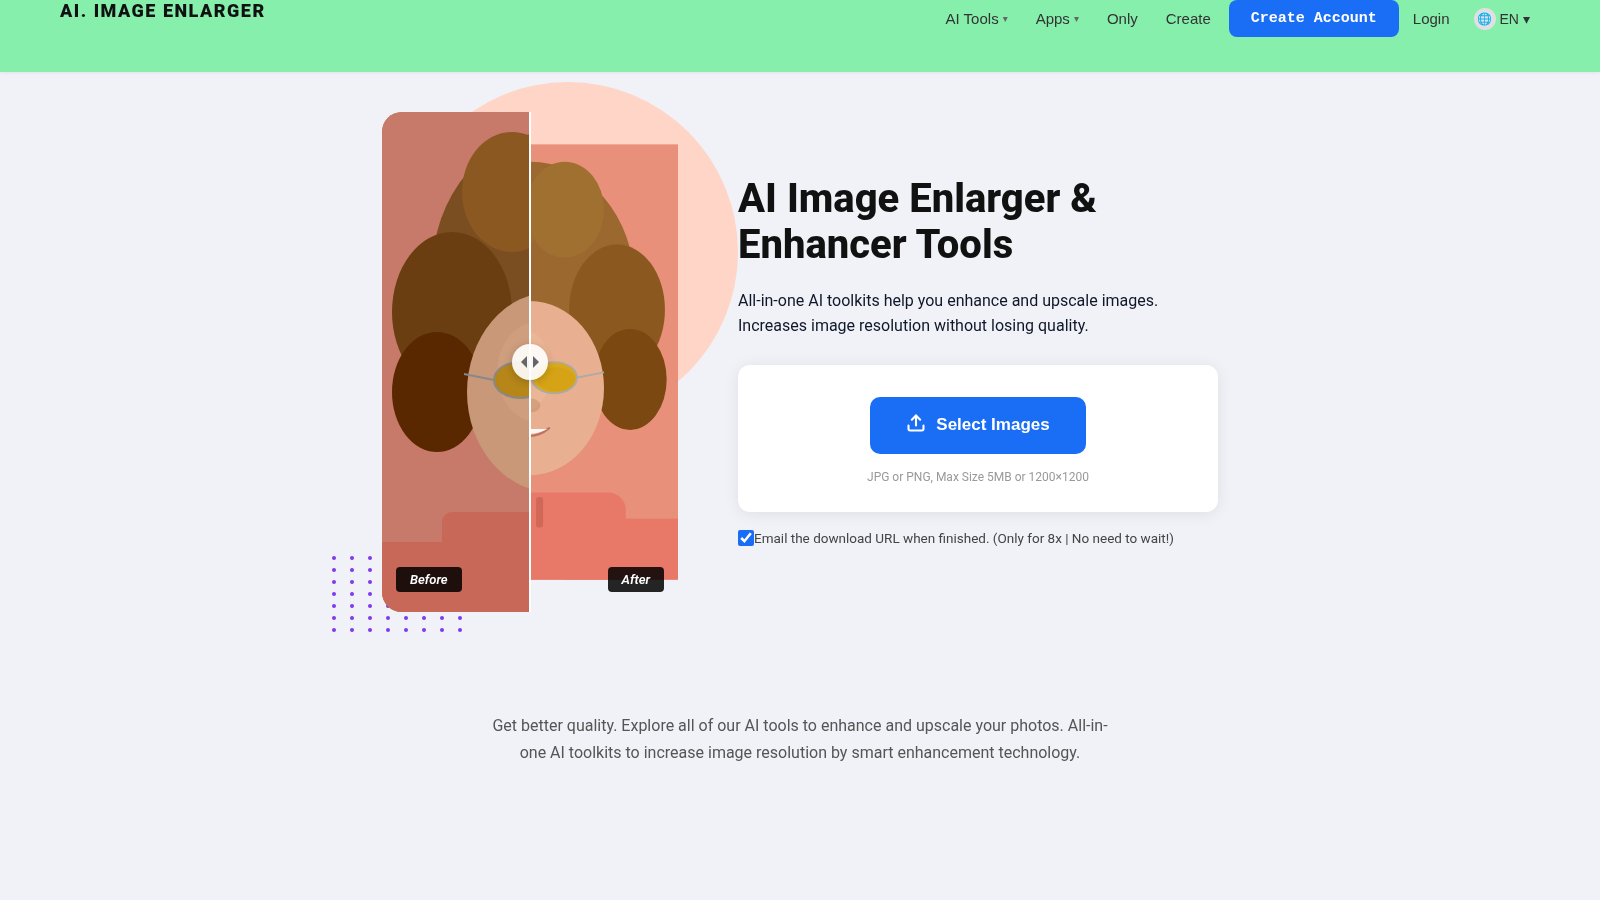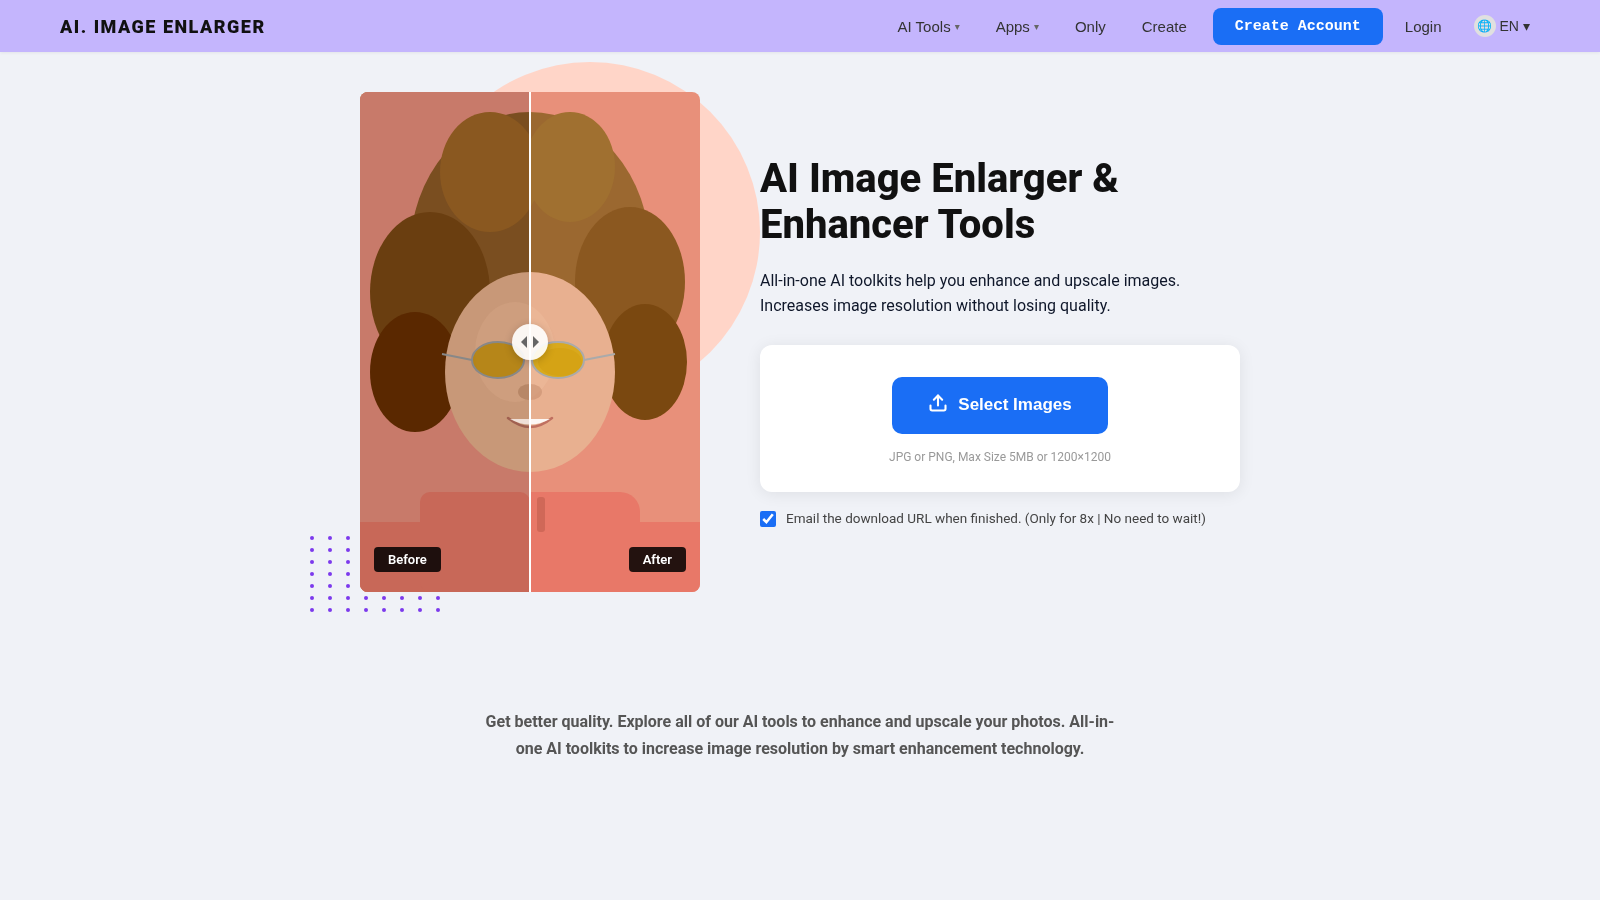--- a/index.html
+++ b/index.html
@@ -5,42 +5,42 @@
     * { margin: 0; padding: 0; box-sizing: border-box; }
     body {
       font-family: -apple-system, BlinkMacSystemFont, 'Segoe UI', Roboto, sans-serif;
       background: #f0f2f7;
       min-height: 900px;
       overflow-x: hidden;
     }
 
     
     .navbar {
-      background: #c4b5fd;
-      display: flex;
-      align-items: center;
+      background: #86efac;
+      display: flex;
+      align-items: flex-start;
       justify-content: space-between;
       padding: 0 60px;
-      height: 52px;
+      height: 72px;
       position: sticky;
       top: 0;
       z-index: 100;
       box-shadow: 0 1px 3px rgba(0,0,0,0.06);
     }
     .logo {
       font-weight: 900;
       font-size: 18px;
       letter-spacing: 1.5px;
       color: #111;
       text-transform: uppercase;
     }
     .nav-links {
       display: flex;
       align-items: center;
-      gap: 8px;
+      gap: 0;
     }
     .nav-link {
       color: #333;
       font-size: 15px;
       font-weight: 500;
       padding: 8px 14px;
       cursor: pointer;
       border-radius: 6px;
       display: flex;
       align-items: center;
@@ -132,25 +132,26 @@
       gap: 8px;
     }
     .dot {
       width: 4px;
       height: 4px;
       background: #7c3aed;
       border-radius: 50%;
     }
     .image-comparison {
       position: relative;
-      width: 340px;
+      width: 296px;
       height: 500px;
-      border-radius: 8px;
+      border-radius: 20px;
       overflow: hidden;
       z-index: 1;
+      font-style: italic;
     }
     .img-before, .img-after {
       position: absolute;
       top: 0;
       left: 0;
       width: 100%;
       height: 100%;
       display: flex;
       align-items: center;
       justify-content: center;
@@ -273,22 +274,21 @@
       margin-bottom: 6px;
     }
     .file-info {
       font-size: 12px;
       color: #999;
     }
 
     
     .checkbox-row {
       display: flex;
-      align-items: center;
-      gap: 10px;
+      align-items: flex-start;
       font-size: 13.5px;
       color: #444;
       line-height: 1.5;
     }
     .checkbox-row input[type="checkbox"] {
       margin-top: 2px;
       accent-color: #1a6ef5;
       width: 16px;
       height: 16px;
       flex-shrink: 0;
@@ -303,23 +303,22 @@
     .bottom-title {
       font-size: 44px;
       font-weight: 800;
       color: #111;
       margin-bottom: 20px;
     }
     .bottom-subtitle {
       font-size: 16px;
       color: #555;
       max-width: 640px;
-      margin: 16px auto;
+      margin: 0 auto;
       line-height: 1.7;
-      font-weight: bold;
     }
   </style>
 </head>
 <body>
 
 <nav class="navbar">
   <div class="logo">AI. IMAGE ENLARGER</div>
 
   <div class="nav-links">
     <button class="nav-link">

